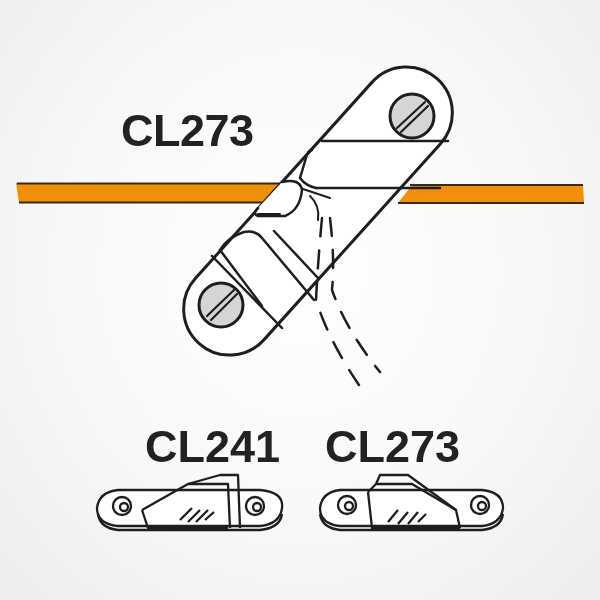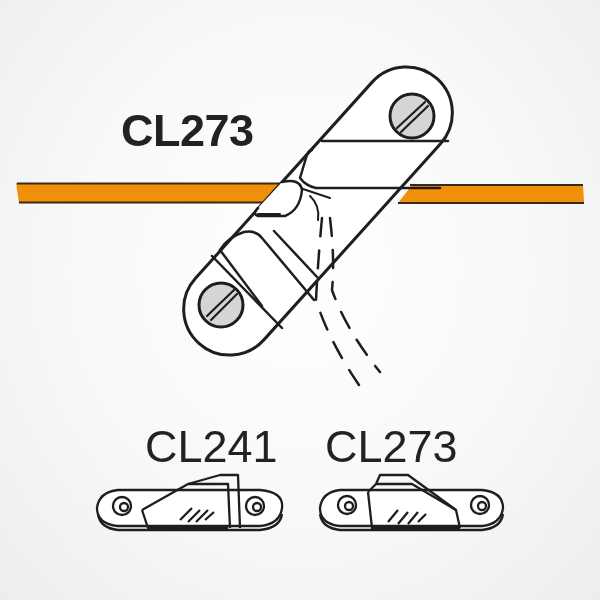--- a/index.html
+++ b/index.html
@@ -8,21 +8,21 @@
     background: radial-gradient(ellipse at 50% 45%, #ffffff 0%, #f7f8f8 55%, #eceeee 100%);
     font-family: "Liberation Sans", sans-serif;
   }
   .stage { position: relative; width: 600px; height: 504px; text-align: center; }
   svg.art { position: absolute; left: 0; top: 0; }
   .label {
     position: absolute; color: #222; line-height: 1; white-space: nowrap;
     font-family: "Liberation Sans", sans-serif;
   }
   .label-main { left: 121px; top: 108px; font-size: 45px; font-weight: bold; letter-spacing: -0.5px; }
-  .label-small { font-size: 45px; font-weight: normal; top: 424px; }
+  .label-small { font-size: 45px; font-weight: bold; top: 424px; }
   .label-a { left: 145px; }
   .label-b { left: 325px; }
 </style>
 </head>
 <body>
 
 <div class="stage">
 
   <svg class="art" width="600" height="600" viewBox="0 0 600 600">
 

